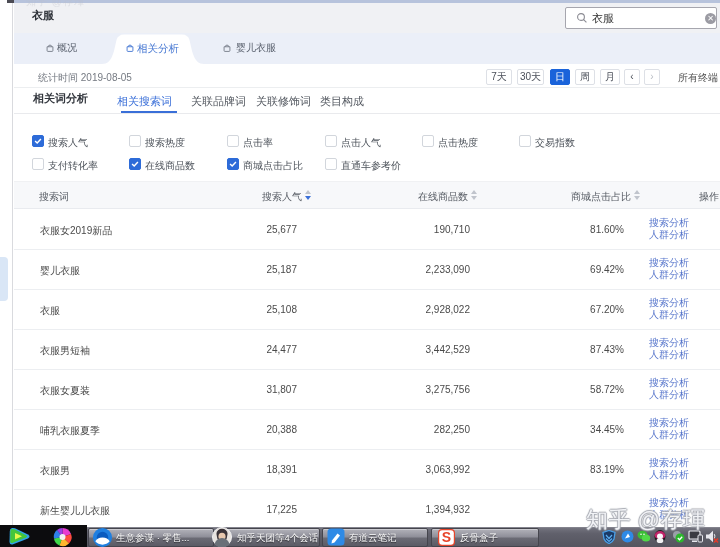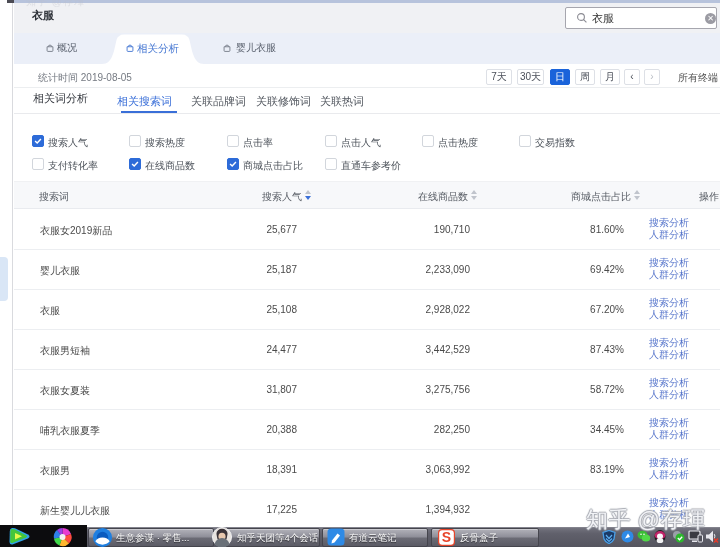--- a/index.html
+++ b/index.html
@@ -26,21 +26,21 @@
 
 #daterow { left:38px; top:71px; font-size:10px; color:#757a82; }
 .dbtn { top:69px; height:16px; background:#fff; border:1px solid #dde0e6; border-radius:2px; font-size:10px; color:#4a4f59; text-align:center; line-height:14px; }
 .dbtn.sel { background:#1a63da; border-color:#1a63da; color:#fff; }
 .dbtn.dis { color:#b9bdc4; }
 #allterm { left:678px; top:71px; font-size:10px; color:#555; white-space:nowrap; }
 
 
 #secline { left:14px; top:113px; width:706px; height:1px; background:#e9eaed; }
 #topline2 { left:14px; top:87px; width:706px; height:1px; background:#eceef0; }
-#sectitle { left:33px; top:91px; font-size:11px; font-weight:normal; color:#34383f; }
+#sectitle { left:33px; top:91px; font-size:11px; font-weight:bold; color:#34383f; }
 .stab { top:94px; font-size:11px; color:#51565e; }
 .stab.sel { color:#3a6fd8; }
 #subline { left:121px; top:111px; width:56px; height:2px; background:#3a6fd8; }
 
 
 .cb { width:12px; height:12px; border:1px solid #d2d6dc; border-radius:2px; background:#fff; }
 .cb.on { background:#2d6bd8; border-color:#2d6bd8; }
 .cb.on svg { display:block; }
 .cblab { font-size:10px; color:#4c525a; }
 
@@ -116,21 +116,21 @@
 <div class="abs dbtn" style="left:624px;width:16px">‹</div>
 <div class="abs dbtn dis" style="left:644px;width:16px">›</div>
 <div class="abs" id="allterm">所有终端 </div>
 
 <div class="abs" id="topline2"></div>
 <div class="abs" id="secline"></div>
 <div class="abs" id="sectitle">相关词分析</div>
 <div class="abs stab sel" style="left:117px">相关搜索词</div>
 <div class="abs stab" style="left:191px">关联品牌词</div>
 <div class="abs stab" style="left:256px">关联修饰词</div>
-<div class="abs stab" style="left:320px">关联热词</div>
+<div class="abs stab" style="left:320px">类目构成</div>
 <div class="abs" id="subline"></div>
 
 <div id="cbrows">
     <div class="abs cb on" style="left:32px;top:135px">
       <svg width="10" height="10" viewBox="0 0 12 12">
         <path d="M2.5,6 l2.5,2.5 L9.5,3.5" fill="none" stroke="#fff" stroke-width="1.7"></path>
       </svg>
     </div>
     <div class="abs cblab" style="left:48px;top:136px">搜索人气</div>
     <div class="abs cb" style="left:129px;top:135px"></div>

